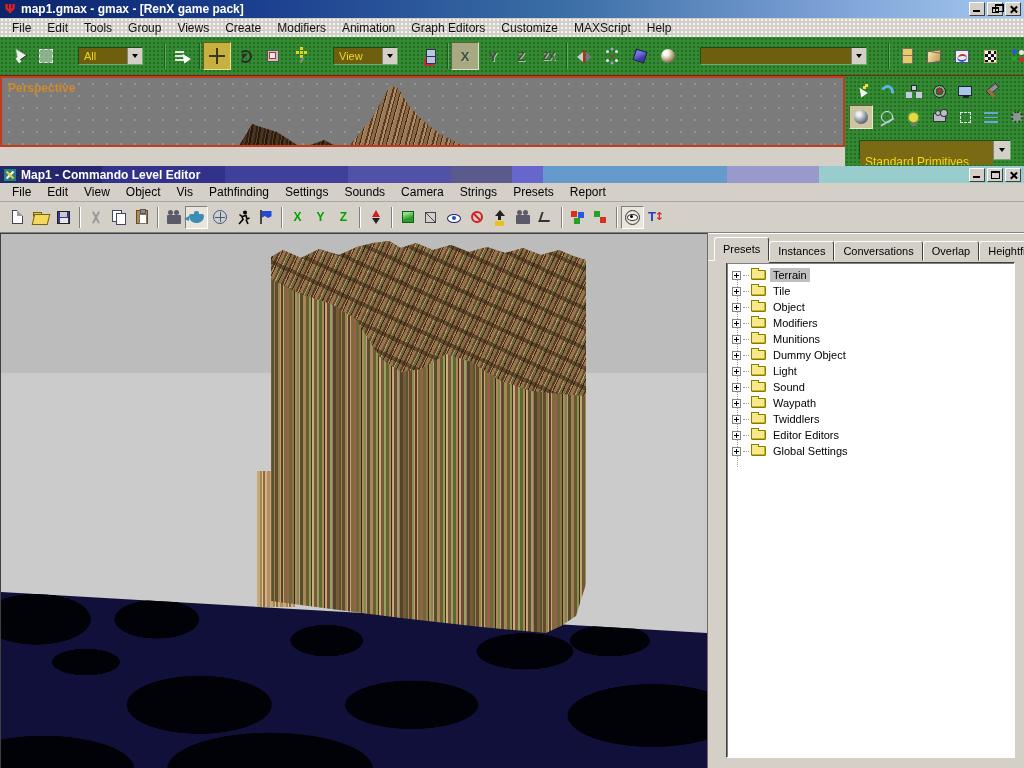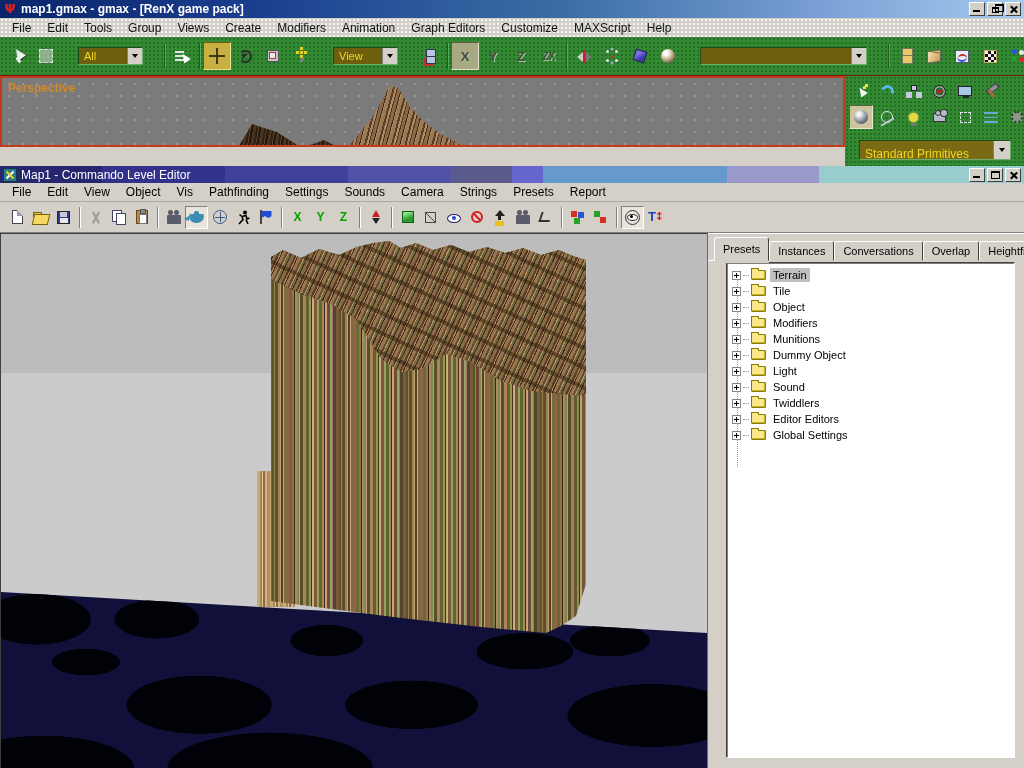--- a/index.html
+++ b/index.html
@@ -124,26 +124,26 @@
   .cp-shapes{width:12px;height:12px;border:1px solid #e0e4ee;border-radius:50%}
   .cp-shapes::before{content:"";position:absolute;left:-2px;top:9px;width:15px;height:2px;background:#c0c8d8;transform:rotate(-30deg)}
   .cp-lights{width:9px;height:9px;border-radius:50%;background:#e8d840;box-shadow:0 0 3px #ffee60}
   .cp-lights::after{content:"";position:absolute;left:2px;bottom:-4px;width:5px;height:3px;background:#777}
   .cp-cams{width:13px;height:9px;background:#b8bcc8;border:1px solid #333}
   .cp-cams::before{content:"";position:absolute;left:1px;top:-4px;width:4px;height:4px;border-radius:50%;background:#b8bcc8;border:1px solid #333;box-shadow:6px 0 0 #b8bcc8,6px 0 0 1px #333}
   .cp-helpers{width:11px;height:11px;border:1px dashed #dde4ee}
   .cp-warps{width:14px;height:11px;background:repeating-linear-gradient(to bottom,#68a8d8 0 1.5px,transparent 1.5px 4.5px)}
   .cp-systems{width:12px;height:12px;border:2px dotted #2a3a2a;border-radius:50%;background:#8a9a8a}
   .gx-objdd{position:absolute;left:14px;top:64px;width:152px;height:20px;display:flex;border:1px solid;border-color:#1d4c1d #6cae6c #6cae6c #1d4c1d}
-  .gx-objdd .val{flex:1;background:#7a6a14;color:#f0d820;font-size:12px;line-height:18px;padding:4px 5px;white-space:nowrap;overflow:hidden}
+  .gx-objdd .val{flex:1;background:#7a6a14;color:#f0d820;font-size:12px;line-height:18px;padding:12px 5px;white-space:nowrap;overflow:hidden}
   .gx-objdd .dbt{width:17px;background:#d4d0c8;display:flex;align-items:center;justify-content:center;border-left:1px solid #808080}
 
   
   .led{position:absolute;left:0;top:166px;width:1024px;height:602px;background:#d4d0c8}
-  .led-title{position:absolute;left:0;top:0;width:1024px;height:17px;display:flex;align-items:center;padding:0 3px;color:#fff;font-weight:normal;font-size:12px;
+  .led-title{position:absolute;left:0;top:0;width:1024px;height:17px;display:flex;align-items:center;padding:0 3px;color:#fff;font-weight:bold;font-size:12px;
     background:linear-gradient(to right,#26266e 0%,#26266e 10%,#32328a 10%,#32328a 22%,#40409a 22%,#40409a 34%,#5151a8 34%,#5151a8 44%,#5a5a8c 44%,#5a5a8c 50%,#6666cc 50%,#6666cc 53%,#6699cc 53%,#6699cc 71%,#9999cc 71%,#9999cc 80%,#99cccc 80%)}
   .led-app-icon{width:14px;height:14px;margin-right:4px;background:#2a7a8c;border:1px solid #0a3a44;position:relative}
   .led-app-icon::before,.led-app-icon::after{content:"";position:absolute;left:5px;top:1px;width:2px;height:10px;background:#fff}
   .led-app-icon::before{transform:rotate(45deg)}.led-app-icon::after{transform:rotate(-45deg);background:#f0d020}
   .led-menu{position:absolute;left:0;top:17px;width:1024px;height:19px;background:#d4d0c8;display:flex;align-items:center;font-size:12px;color:#000;padding-left:4px;border-bottom:1px solid #aaa6a0}
   .led-tools{position:absolute;left:0;top:36px;width:1024px;height:31px;background:#d4d0c8;display:flex;align-items:center;padding-left:6px;border-bottom:1px solid #808080}
   .tb{width:23px;height:23px;display:flex;align-items:center;justify-content:center;position:relative;flex:none;background:#d4d0c8}
   .tb.down{background:#e9e5dd;border:1px solid;border-color:#808080 #fff #fff #808080}
   .sep{width:1px;height:21px;background:#808080;box-shadow:1px 0 0 #fff;margin:0 4px;flex:none}
 
@@ -623,20 +623,26 @@
             <div class="trow">
               <span class="pb"></span>
                 <span class="hd"></span>
               <span class="fold"></span>
               <span class="tlabel">Sound</span>
             </div>
             <div class="trow">
               <span class="pb"></span>
                 <span class="hd"></span>
               <span class="fold"></span>
+              <span class="tlabel">Waypath</span>
+            </div>
+            <div class="trow">
+              <span class="pb"></span>
+                <span class="hd"></span>
+              <span class="fold"></span>
               <span class="tlabel">Twiddlers</span>
             </div>
             <div class="trow">
               <span class="pb"></span>
                 <span class="hd"></span>
               <span class="fold"></span>
               <span class="tlabel">Editor Editors</span>
             </div>
             <div class="trow">
               <span class="pb"></span>

